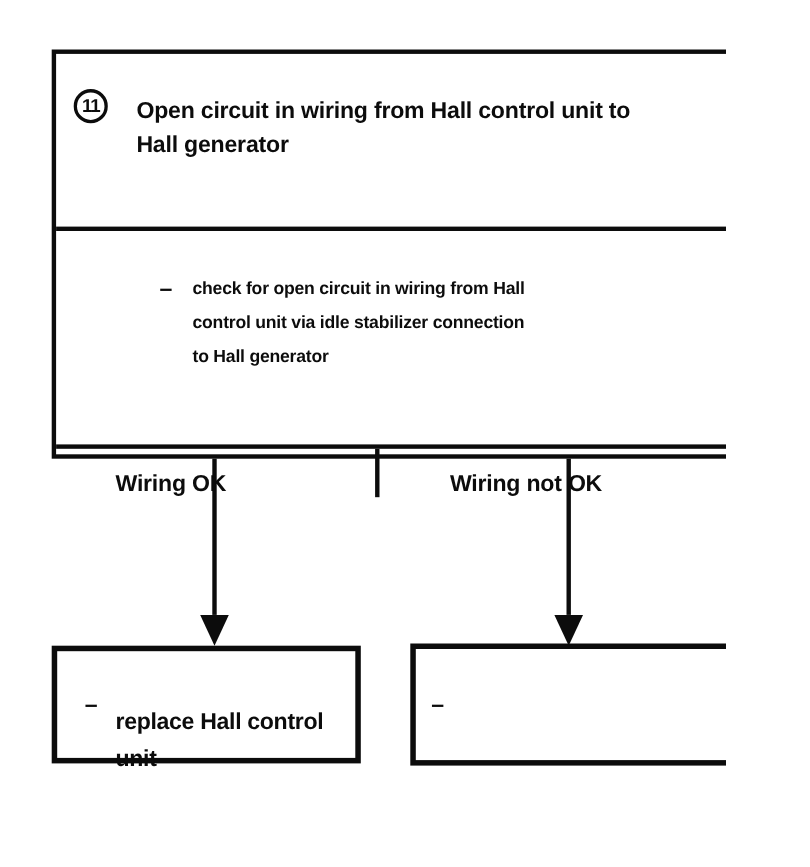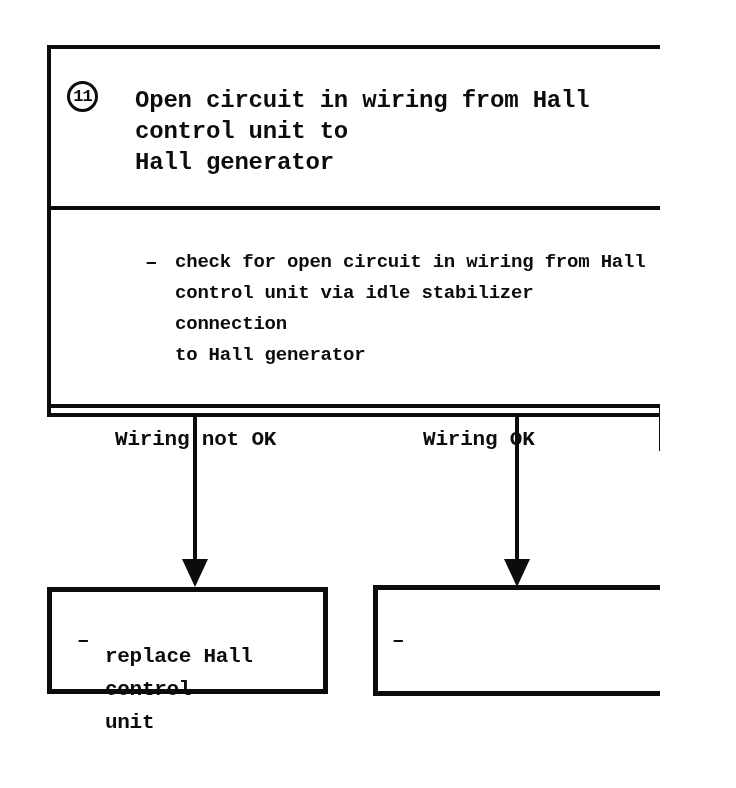--- a/index.html
+++ b/index.html
@@ -2,21 +2,21 @@
 <html><head>
 <meta charset="utf-8">
 <style>
   html, body { margin: 0; padding: 0; background: #ffffff; }
   .page {
     position: relative;
     width: 660px;
     height: 788px;
     background: #ffffff;
     color: #0c0c0c;
-    font-family: Liberation Mono, monospace;
+    font-family: Liberation Sans, sans-serif;
     font-weight: bold;
     overflow: hidden;
   }
   .main-box {
     position: absolute;
     left: 47px; top: 45px;
     width: 620px; height: 372px;
     border: 4px solid #0c0c0c;
     box-sizing: border-box;
     display: flex;
@@ -37,42 +37,42 @@
     border-radius: 50%;
     box-sizing: border-box;
     display: flex;
     align-items: center;
     justify-content: center;
     font-size: 17px;
     letter-spacing: -1px;
     margin-top: -4px;
   }
   .title-text {
-    margin-left: 37px;
-    font-size: 24px;
+    margin-left: 26px;
+    font-size: 21px;
     line-height: 31px;
     letter-spacing: -0.2px;
     white-space: pre-line;
   }
   .check-section {
     flex: 0 0 157px;
     border-bottom: 4px solid #0c0c0c;
     display: flex;
     align-items: flex-start;
     padding: 37px 8px 0 94px;
     box-sizing: content-box;
   }
   .dash {
     flex: none;
     width: 30px;
     font-size: 21px;
     line-height: 31px;
   }
   .check-text {
-    font-size: 19px;
+    font-size: 16px;
     line-height: 31px;
     letter-spacing: -0.2px;
     white-space: pre-line;
   }
   .outcome-row {
     flex: 1;
     display: flex;
   }
   .cell {
     display: flex;
@@ -147,25 +147,25 @@
     </div>
 
     <div class="check-section">
       <span class="dash">–</span>
       <div class="check-text">check for open circuit in wiring from Hall
 control unit via idle stabilizer connection
 to Hall generator</div>
     </div>
 
     <div class="outcome-row">
+      <div class="cell cell-left">
+        <span>Wiring OK</span>
+      </div>
       <div class="cell cell-right">
         <span>Wiring not OK</span>
-      </div>
-      <div class="cell cell-left">
-        <span>Wiring OK</span>
       </div>
     </div>
 
   </div>
 
   <div class="arrow-shaft left"></div>
   <div class="arrow-head left"></div>
   <div class="arrow-shaft right"></div>
   <div class="arrow-head right"></div>
 

